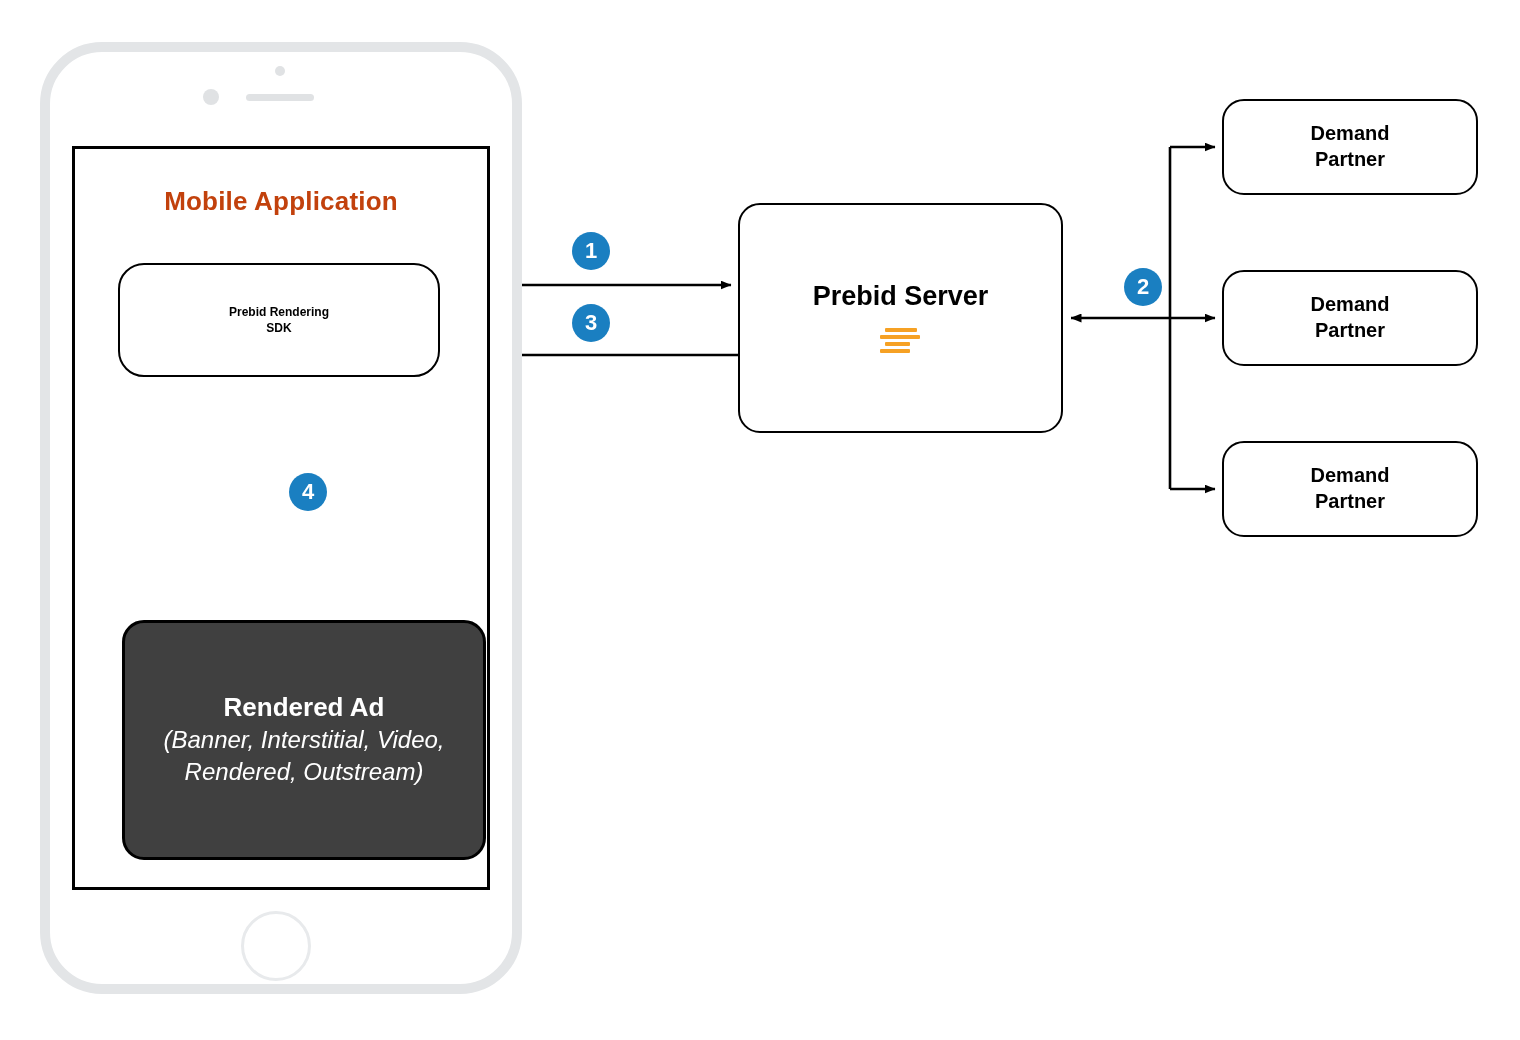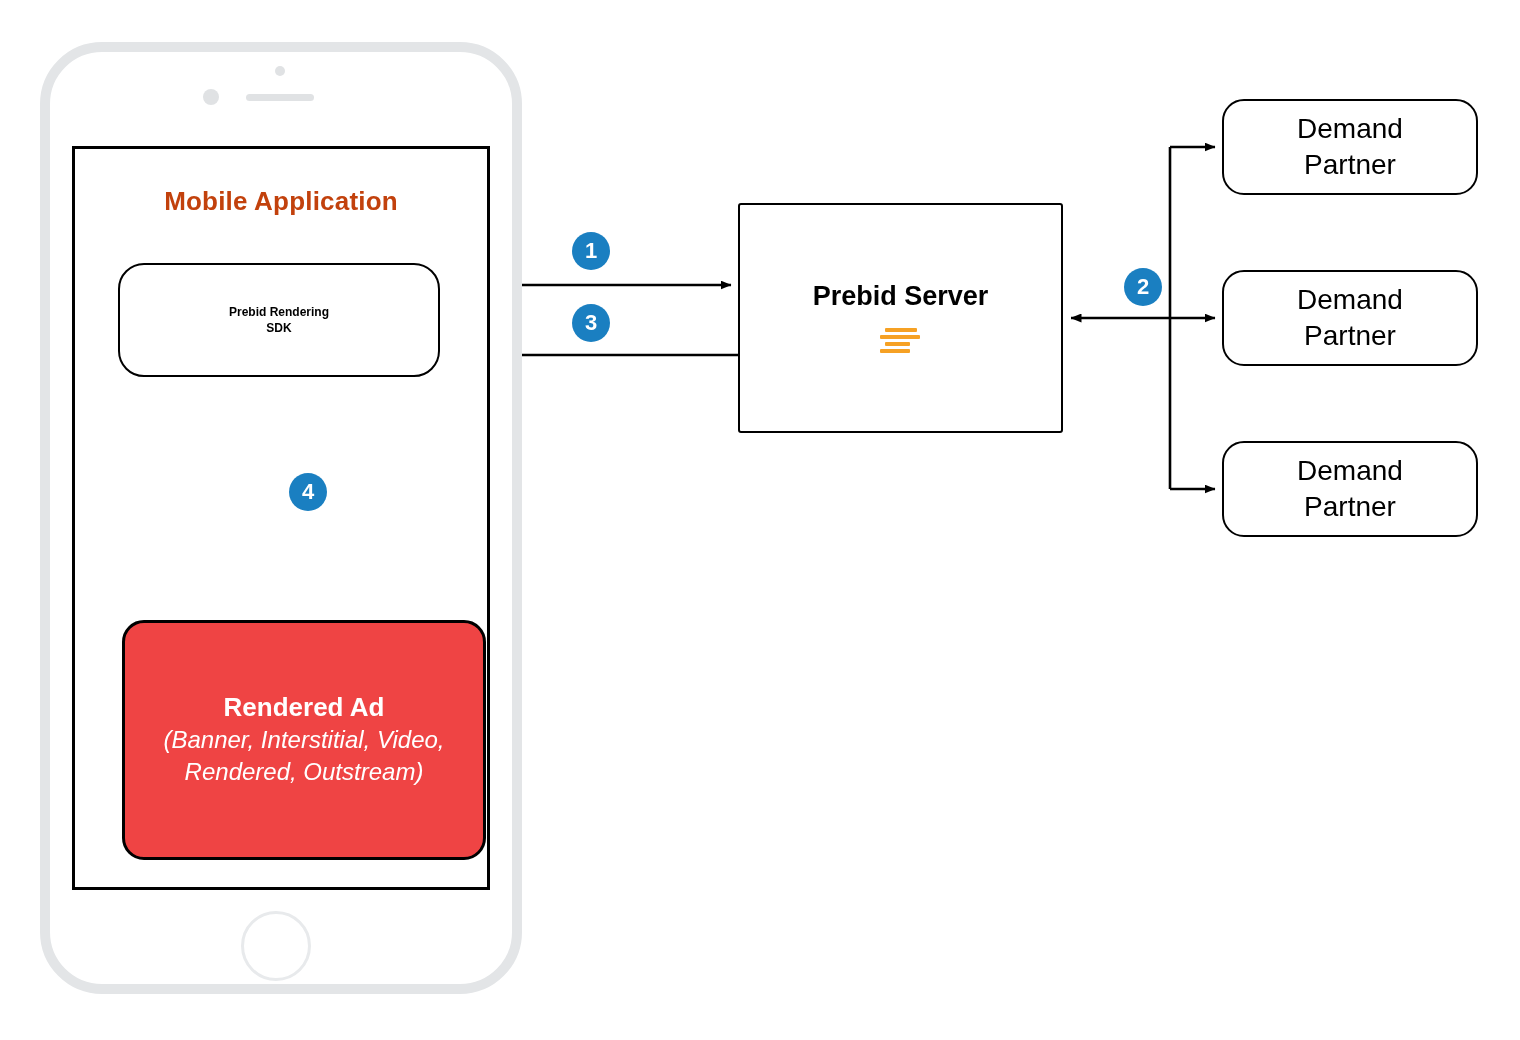--- a/index.html
+++ b/index.html
@@ -124,40 +124,40 @@
     font-size: 12px;
     line-height: 1.35;
   }
   .ad-box {
     left: 122px;
     top: 620px;
     width: 364px;
     height: 240px;
     border: 3px solid #000000;
     border-radius: 22px;
-    background: #ef4444;
+    background: #404040;
     color: #ffffff;
   }
   .ad-title {
     font-size: 26px;
     font-weight: bold;
     margin-bottom: 1px;
   }
   .ad-sub {
     font-size: 24px;
     font-style: italic;
     line-height: 1.32;
   }
   .server-box {
     left: 738px;
     top: 203px;
     width: 325px;
     height: 230px;
     border: 2.5px solid #000000;
-    border-radius: 3px;
+    border-radius: 22px;
     background: #ffffff;
   }
   .server-title {
     font-size: 27px;
     font-weight: bold;
     color: #000000;
     margin-bottom: 16px;
   }
   .prebid-logo {
     width: 50px;
@@ -176,22 +176,22 @@
   .pl3 { left: 9px;  top: 14px; width: 25px; }
   .pl4 { left: 4px;  top: 21px; width: 30px; }
 
   .partner-box {
     width: 256px;
     height: 96px;
     border: 2.5px solid #000000;
     border-radius: 22px;
     background: #ffffff;
     color: #000000;
-    font-size: 28px;
-    font-weight: normal;
+    font-size: 20px;
+    font-weight: bold;
     line-height: 1.28;
     left: 1222px;
   }
   .partner-1 { top: 99px; }
   .partner-2 { top: 270px; }
   .partner-3 { top: 441px; }
 
   
   .badge {
     position: absolute;

